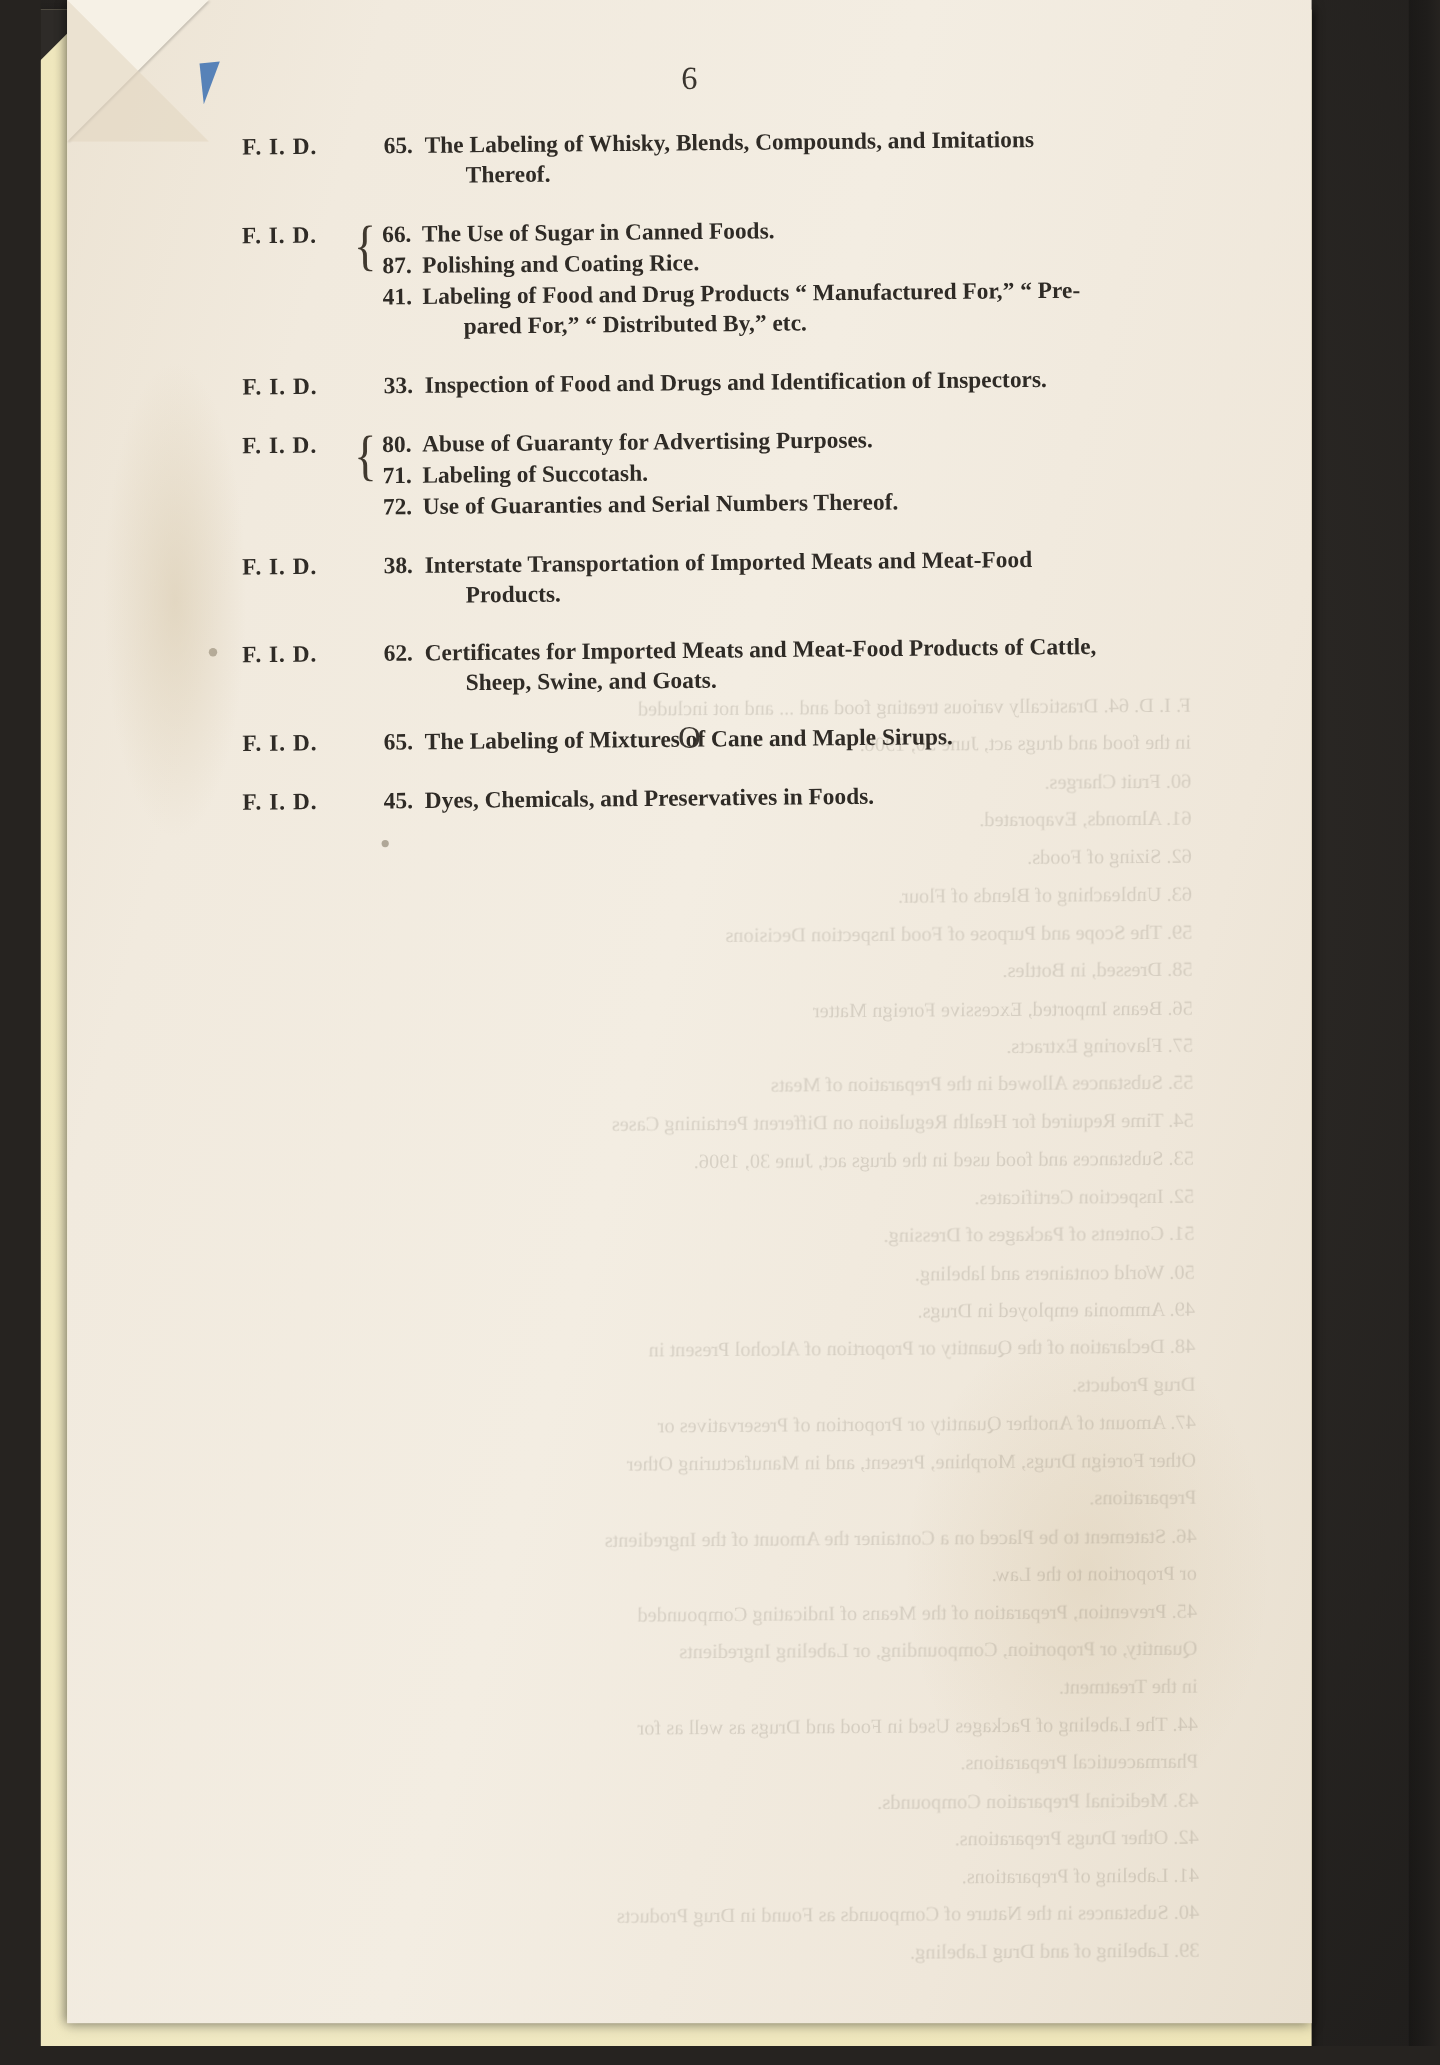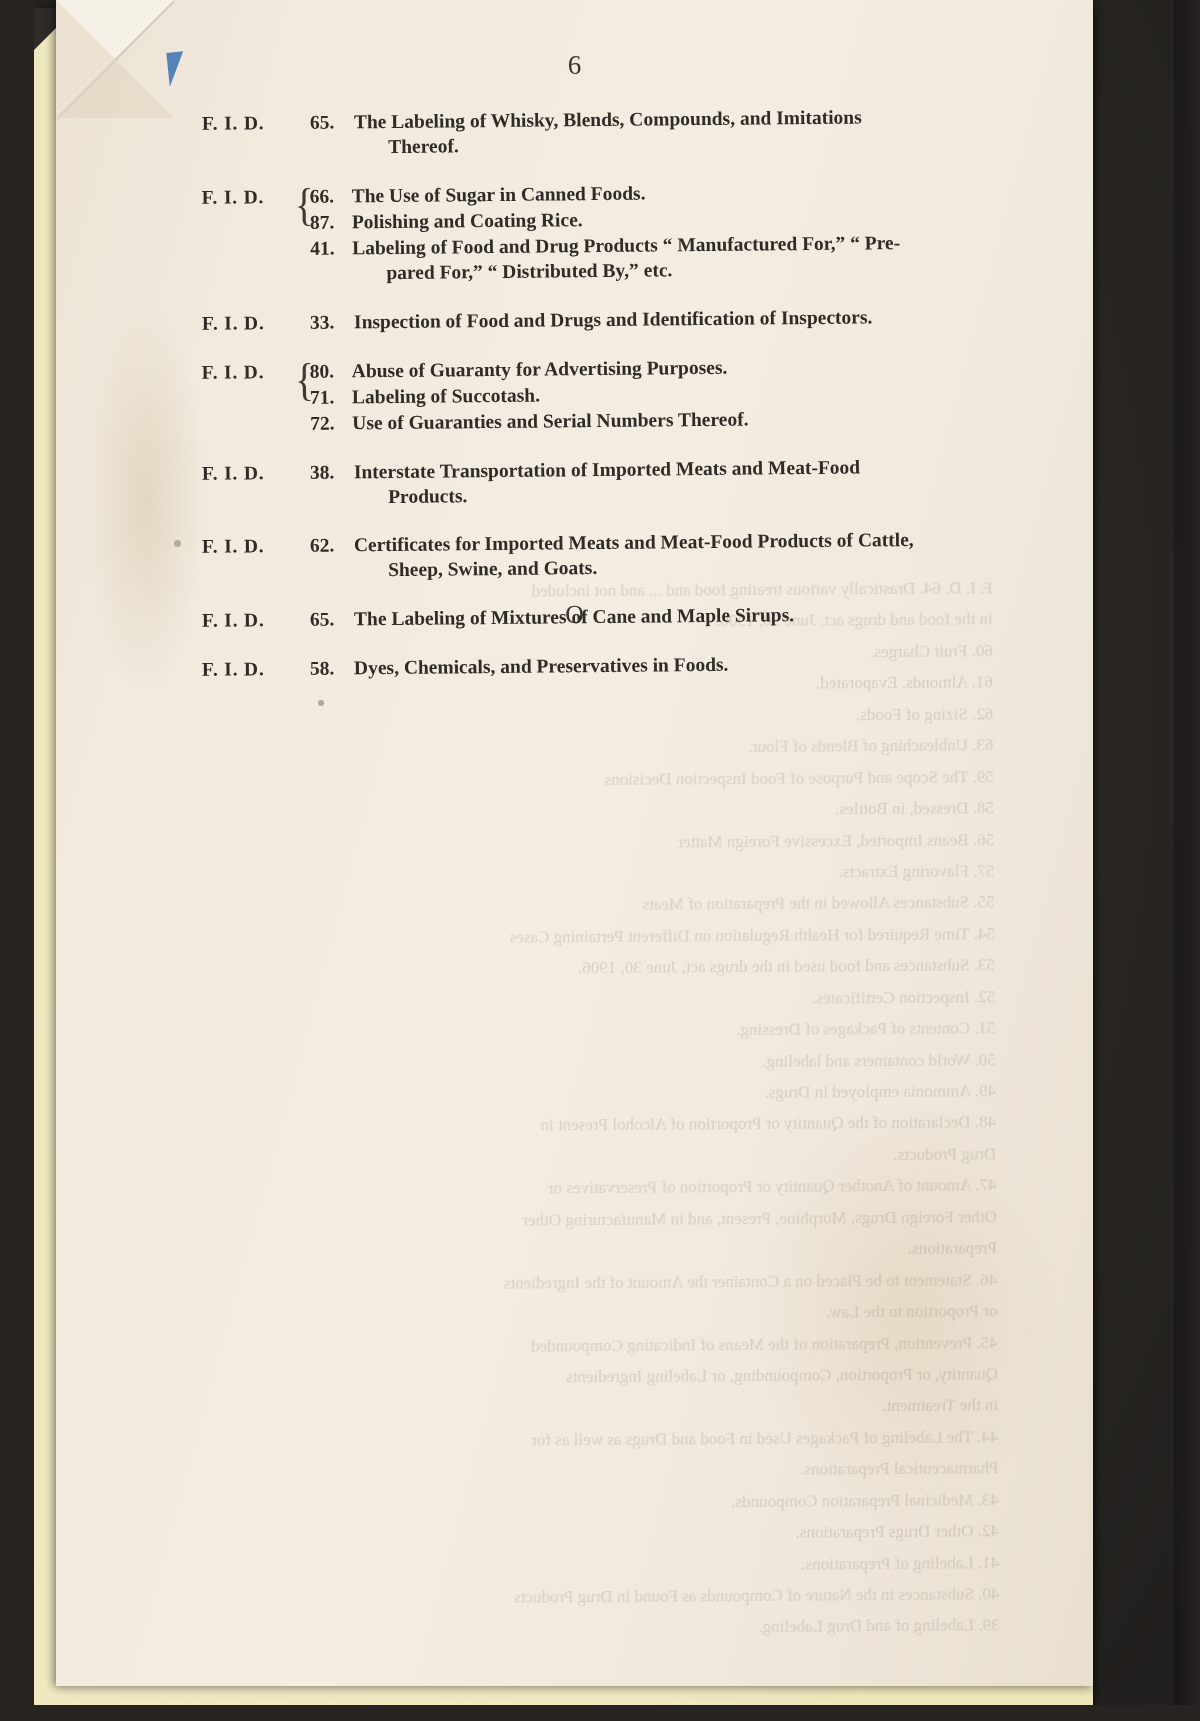--- a/index.html
+++ b/index.html
@@ -142,20 +142,21 @@
     display: flex;
     font-size: 19.5px;
     line-height: 1.28;
     font-family: "Liberation Serif", serif;
     margin-bottom: 1px;
   }
   .num {
     flex: 0 0 auto;
     width: 42px;
     font-weight: bold;
+    text-align: center;
   }
   .txt {
     flex: 1 1 auto;
     font-weight: bold;
   }
   .txt.justify {
     text-align: justify;
   }
   .txt .cont {
     display: block;
@@ -326,21 +327,21 @@
               <span class="num">65.</span>
               <span class="txt"><span>The Labeling of Mixtures of Cane and Maple Sirups.</span></span>
             </div>
           </div>
         </div>
         <div class="entry single">
           <div class="fid">F. I. D.</div>
           <div class="brace"></div>
           <div class="items">
             <div class="item">
-              <span class="num">58.</span>
+              <span class="num">45.</span>
               <span class="txt"><span>Dyes, Chemicals, and Preservatives in Foods.</span></span>
             </div>
           </div>
         </div>
       </div>
 
     <div id="colophon">O</div>
 
     <div id="ghost">
         <span class="g">F. I. D.  64.  Drastically  various  treating  food  and  ...  and  not  included</span>

